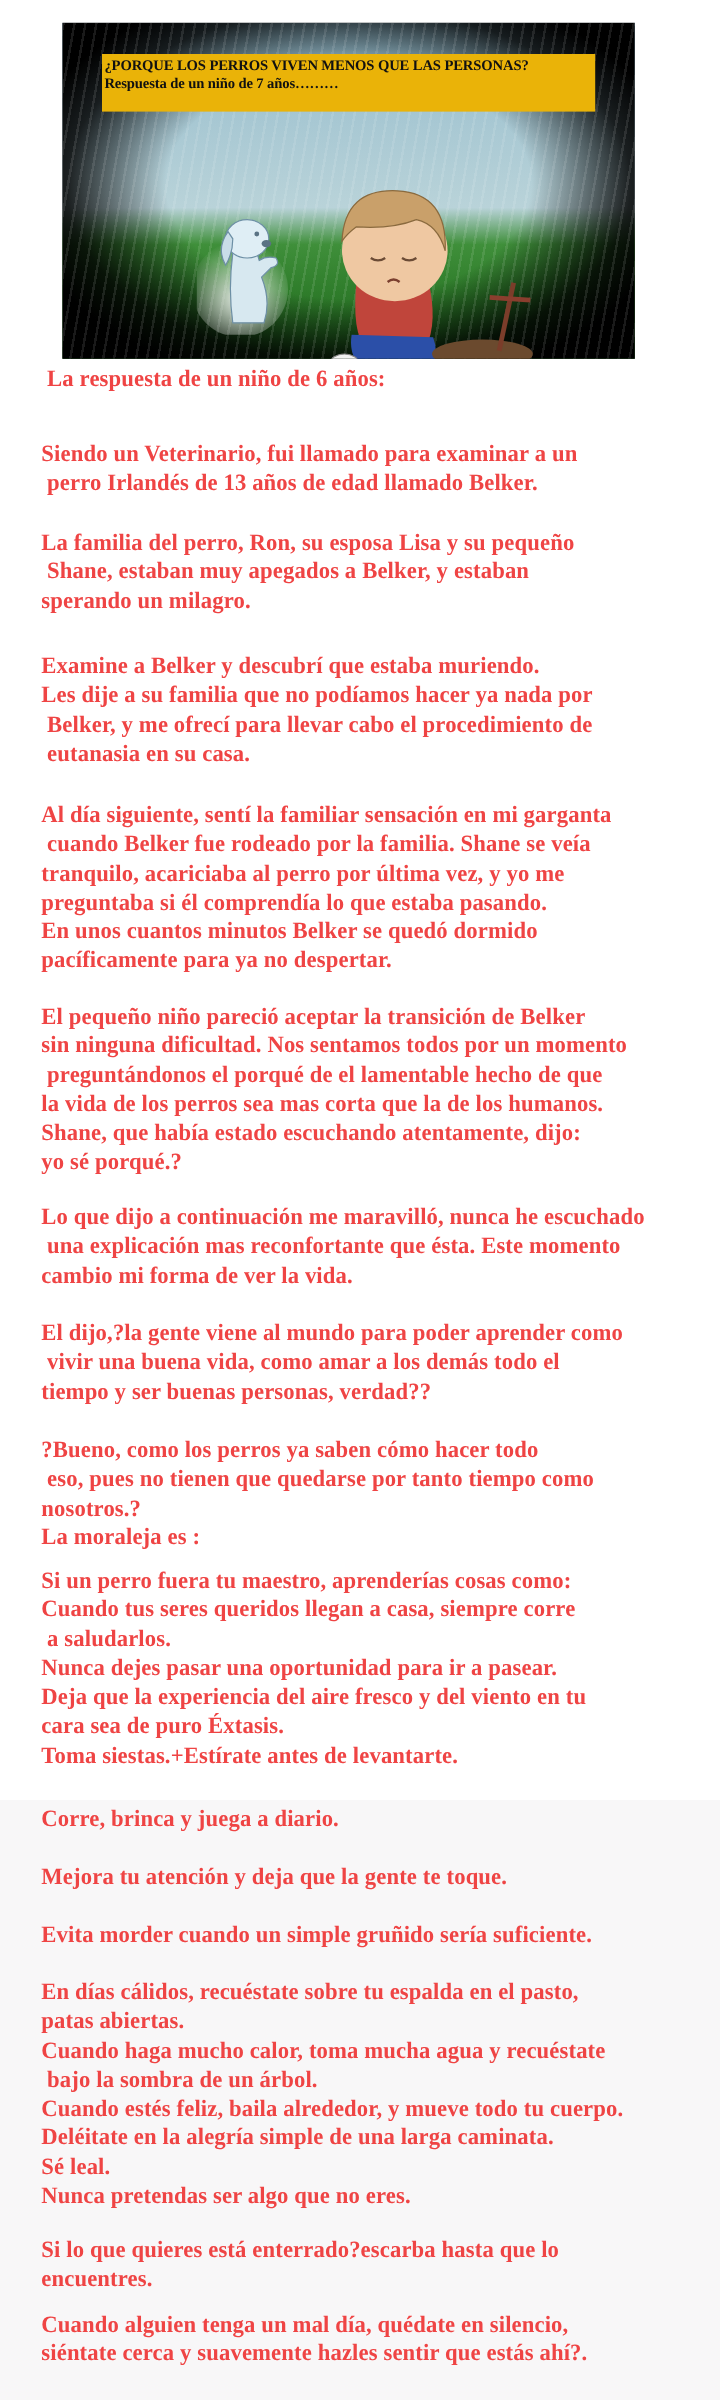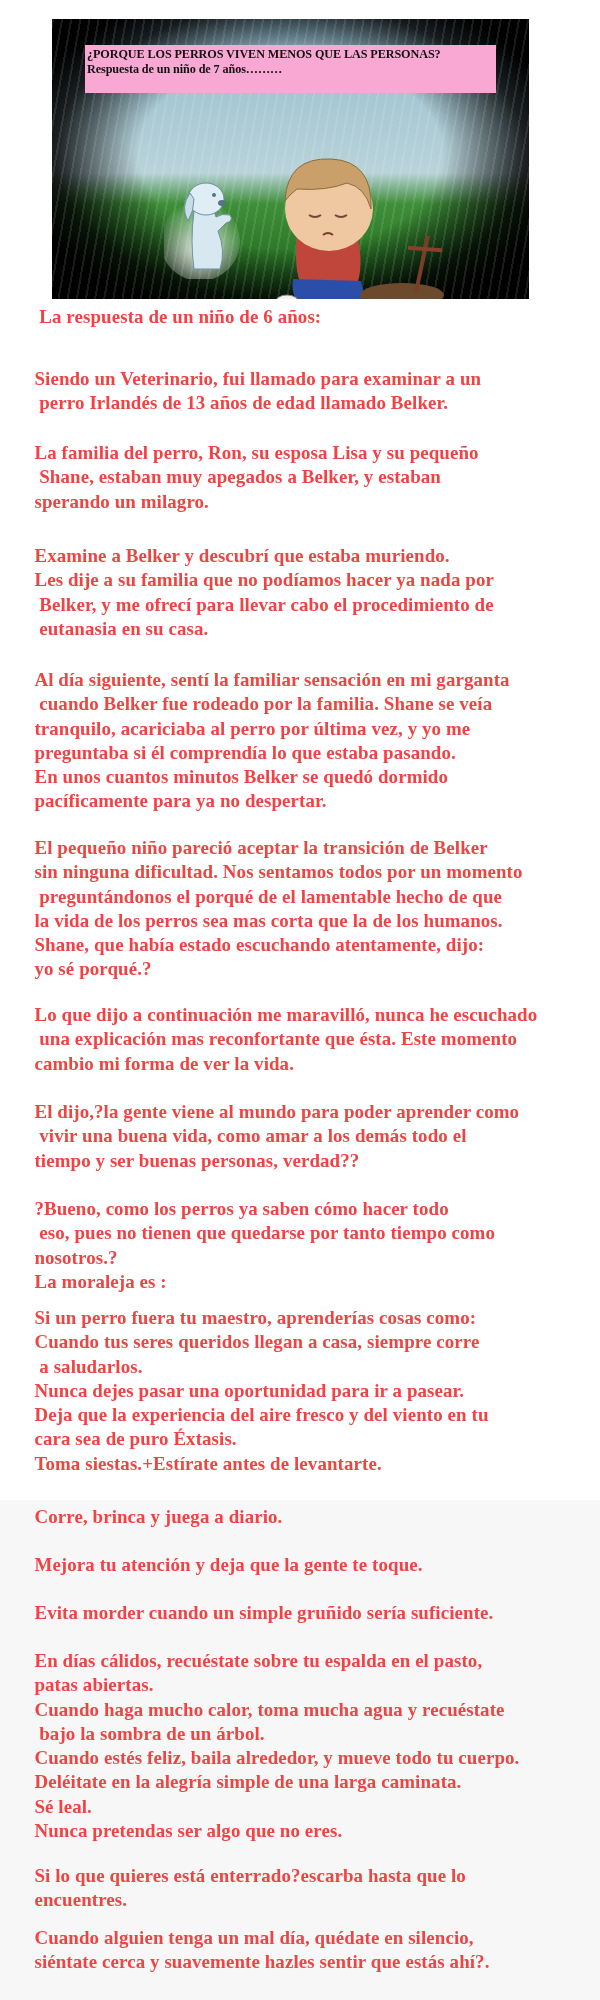--- a/index.html
+++ b/index.html
@@ -26,21 +26,21 @@
   }
   .hero .rain {
     position: absolute; inset: 0;
     background: repeating-linear-gradient(100deg, rgba(255,255,255,0.10) 0 2px, rgba(255,255,255,0) 2px 9px);
     mix-blend-mode: screen;
   }
   .hero .banner {
     position: absolute;
     left: 33px; top: 26px;
     width: 411px; height: 48px;
-    background: #f9a8d4;
+    background: #eab308;
     padding: 2px 2px 0 2px;
     box-sizing: border-box;
     font-family: "Liberation Serif", "DejaVu Serif", serif;
     font-weight: bold;
     color: #111;
     font-size: 12.2px;
     line-height: 15px;
     letter-spacing: -0.1px;
   }
   .banner div { white-space: nowrap; }

